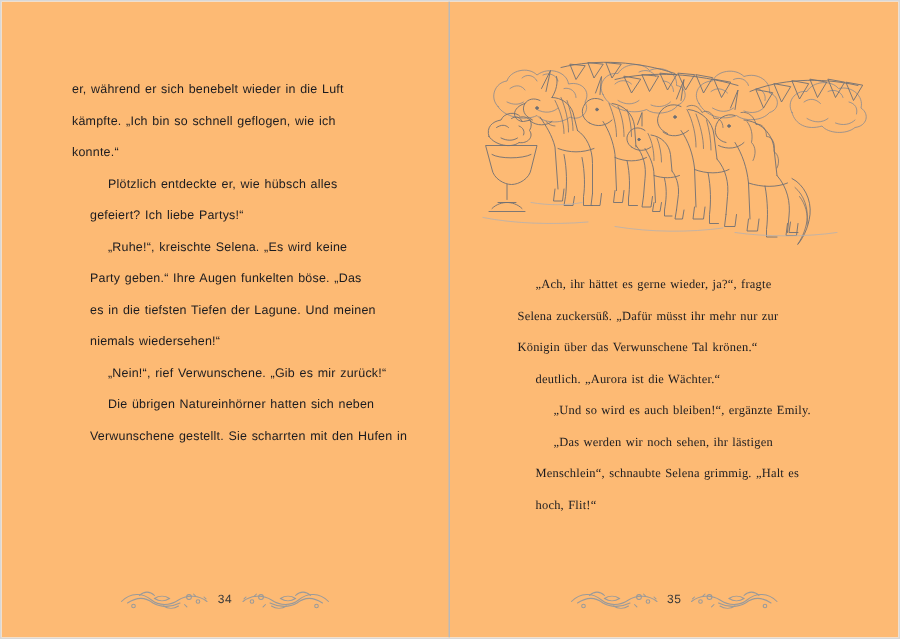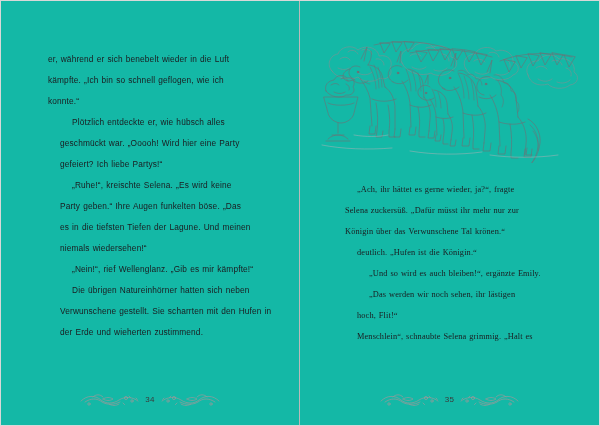--- a/index.html
+++ b/index.html
@@ -21,21 +21,21 @@
   }
   .spread {
     position: absolute;
     inset: 0;
     display: flex;
   }
   .page {
     position: relative;
     box-sizing: border-box;
     height: 100%;
-    background: #14b8a6;
+    background: #fdba74;
   }
   .page-left {
     width: 300px;
     border-right: 1px solid #b9b9b9;
   }
   .page-right {
     width: 300px;
   }
   .text-block {
     position: absolute;
@@ -117,39 +117,37 @@
       <div class="text-block">
 
         <p class="para">
           <span class="line">er, während er sich benebelt wieder in die Luft</span>
           <span class="line">kämpfte. „Ich bin so schnell geflogen, wie ich</span>
           <span class="line">konnte.“</span>
         </p>
 
         <p class="para">
           <span class="line indent">Plötzlich entdeckte er, wie hübsch alles</span>
-          <span class="line">geschmückt war. „Ooooh! Wird hier eine Party</span>
           <span class="line">gefeiert? Ich liebe Partys!“</span>
         </p>
 
         <p class="para">
           <span class="line indent">„Ruhe!“, kreischte Selena. „Es wird keine</span>
           <span class="line">Party geben.“ Ihre Augen funkelten böse. „Das</span>
           <span class="line">es in die tiefsten Tiefen der Lagune. Und meinen</span>
           <span class="line">niemals wiedersehen!“</span>
         </p>
 
         <p class="para">
-          <span class="line indent">„Nein!“, rief Wellenglanz. „Gib es mir kämpfte!“</span>
+          <span class="line indent">„Nein!“, rief Verwunschene. „Gib es mir zurück!“</span>
         </p>
 
         <p class="para">
           <span class="line indent">Die übrigen Natureinhörner hatten sich neben</span>
           <span class="line">Verwunschene gestellt. Sie scharrten mit den Hufen in</span>
-          <span class="line">der Erde und wieherten zustimmend.</span>
         </p>
 
       </div>
 
       <div class="footer">
         <svg class="ornament" width="62" height="16" viewBox="0 0 62 16" fill="none" stroke="#9a9a9a" stroke-width="0.7" stroke-linecap="round">
           <path d="M2 9 C8 3, 16 3, 22 8 C27 12, 34 12, 40 8 C46 4, 54 5, 59 9"></path>
           <path d="M6 10 C12 6, 18 6, 23 10 C28 13, 35 13, 41 10"></path>
           <path d="M14 5 C17 2, 21 2, 24 5"></path>
           <path d="M30 12 C33 14, 37 14, 40 12"></path>
@@ -330,31 +328,31 @@
 
       <div class="text-block">
 
         <p class="para">
           <span class="line indent">„Ach, ihr hättet es gerne wieder, ja?“, fragte</span>
           <span class="line">Selena zuckersüß. „Dafür müsst ihr mehr nur zur</span>
           <span class="line">Königin über das Verwunschene Tal krönen.“</span>
         </p>
 
         <p class="para">
-          <span class="line">deutlich. „Hufen ist die Königin.“</span>
+          <span class="line">deutlich. „Aurora ist die Wächter.“</span>
         </p>
 
         <p class="para">
           <span class="line indent">„Und so wird es auch bleiben!“, ergänzte Emily.</span>
         </p>
 
         <p class="para">
           <span class="line indent">„Das werden wir noch sehen, ihr lästigen</span>
+          <span class="line">Menschlein“, schnaubte Selena grimmig. „Halt es</span>
           <span class="line">hoch, Flit!“</span>
-          <span class="line">Menschlein“, schnaubte Selena grimmig. „Halt es</span>
         </p>
 
       </div>
 
       <div class="footer">
         <svg class="ornament" width="62" height="16" viewBox="0 0 62 16" fill="none" stroke="#9a9a9a" stroke-width="0.7" stroke-linecap="round">
           <path d="M2 9 C8 3, 16 3, 22 8 C27 12, 34 12, 40 8 C46 4, 54 5, 59 9"></path>
           <path d="M6 10 C12 6, 18 6, 23 10 C28 13, 35 13, 41 10"></path>
           <path d="M14 5 C17 2, 21 2, 24 5"></path>
           <path d="M30 12 C33 14, 37 14, 40 12"></path>

